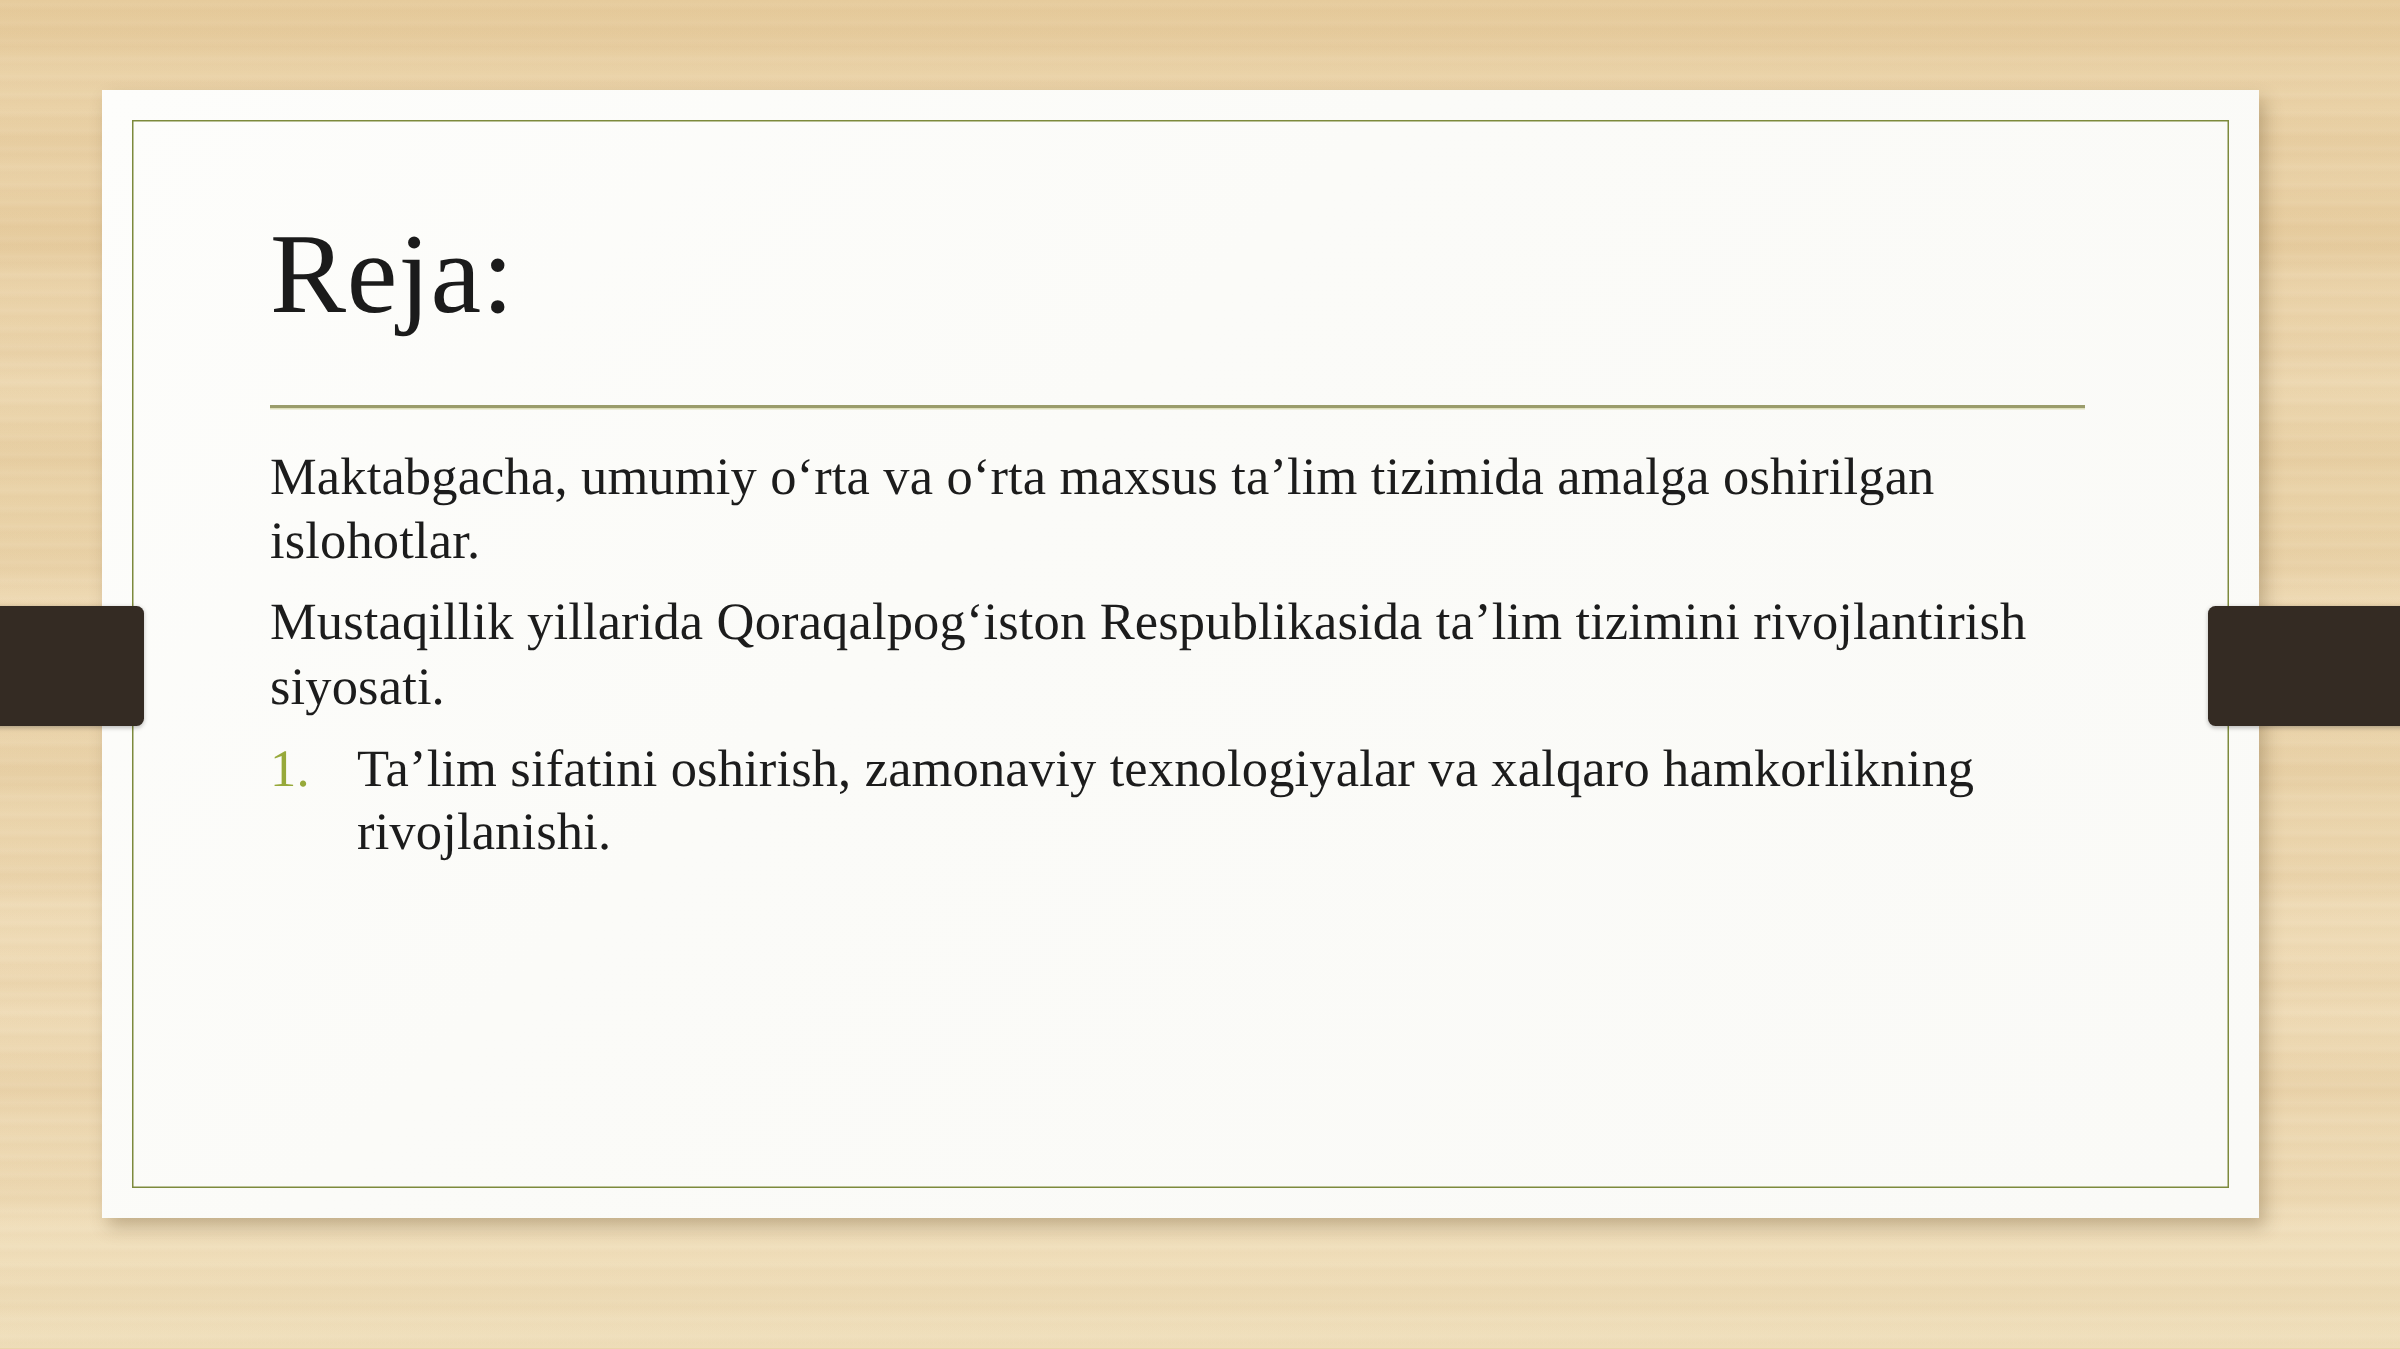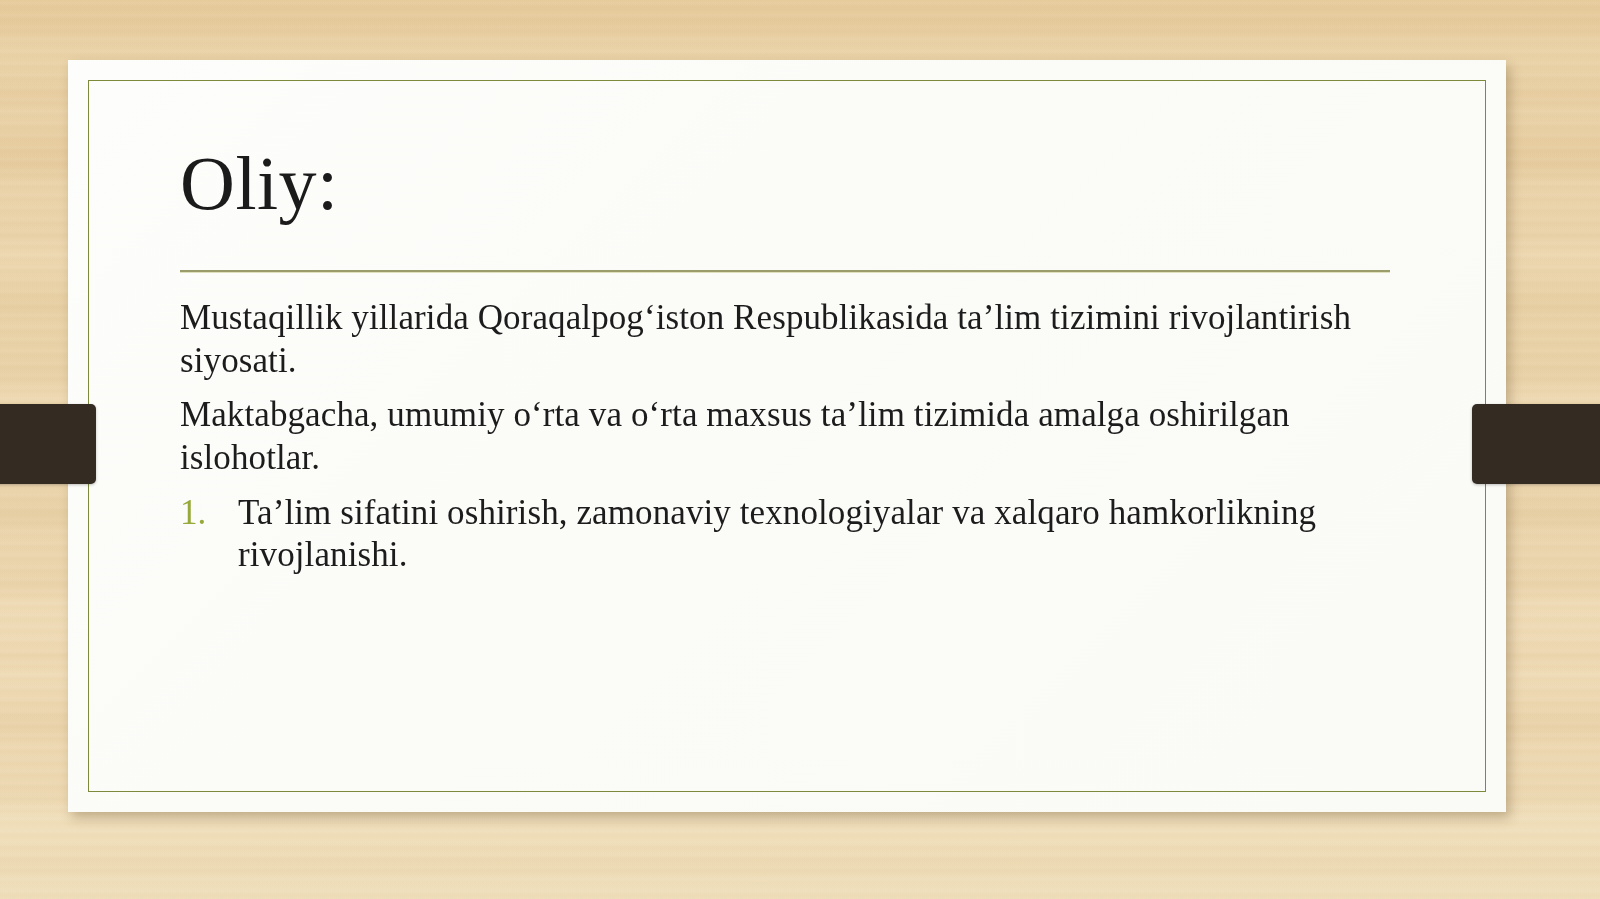--- a/index.html
+++ b/index.html
@@ -166,29 +166,29 @@
 
   <div class="side-bar left"></div>
   <div class="side-bar right"></div>
 
   <div class="slide-card">
 
     <div class="slide-inner-border"></div>
 
     <div class="content">
 
-      <h1 class="slide-title">Oliy:</h1>
+      <h1 class="slide-title">Reja:</h1>
 
       <div class="title-rule"></div>
 
       <div class="body-block">
 
+        <p class="para">Maktabgacha, umumiy o‘rta va o‘rta maxsus ta’lim tizimida amalga oshirilgan islohotlar.</p>
+
         <p class="para">Mustaqillik yillarida Qoraqalpog‘iston Respublikasida ta’lim tizimini rivojlantirish siyosati.</p>
-
-        <p class="para">Maktabgacha, umumiy o‘rta va o‘rta maxsus ta’lim tizimida amalga oshirilgan islohotlar.</p>
 
 
         <div class="numbered">
           <span class="num-marker">1.</span>
           <span class="num-text">Ta’lim sifatini oshirish, zamonaviy texnologiyalar va xalqaro hamkorlikning rivojlanishi.</span>
         </div>
 
       </div>
     </div>
   </div>

